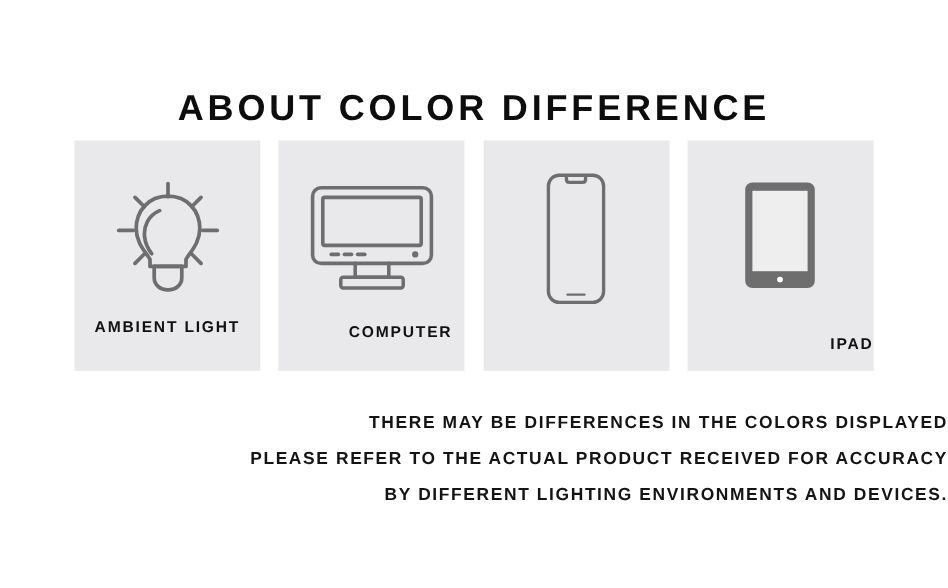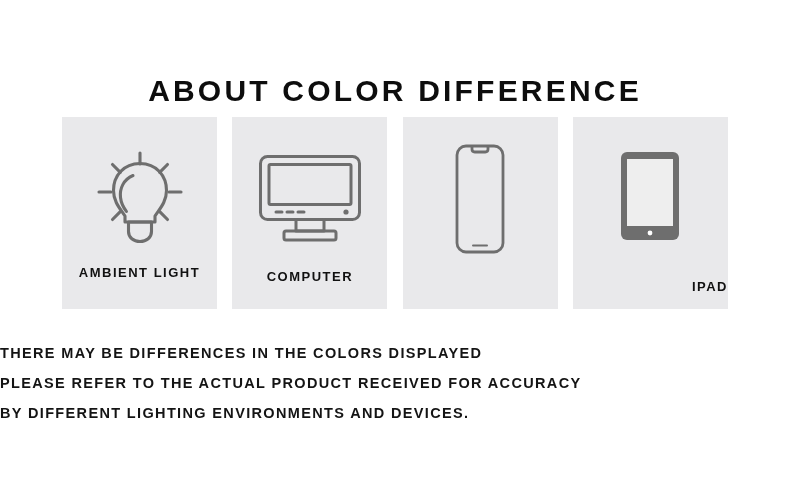--- a/index.html
+++ b/index.html
@@ -66,35 +66,35 @@
     letter-spacing: 1.5px;
     color: #111111;
     white-space: nowrap;
   }
 
   
   .card--ambient .card-icon { top: 26px;  height: 110px; }
   .card--ambient .card-label { top: 148px; }
 
   .card--computer .card-icon { top: 30px;  height: 104px; }
-  .card--computer .card-label { top: 152px; }
+  .card--computer .card-label { top: 152px; padding-left: 24px; }
 
   .card--iphone .card-icon { top: 22px;  height: 120px; }
   .card--iphone .card-label { top: 158px; }
 
   .card--ipad .card-icon { top: 20px;  height: 118px; }
   .card--ipad .card-label { top: 162px; text-align: right; }
 
   
   .note {
     position: absolute;
     top: 338px;
     left: 0;
     width: 790px;
-    text-align: left;
+    text-align: right;
   }
   .note-line {
     font-size: 14.5px;
     font-weight: bold;
     letter-spacing: 1.35px;
     color: #141414;
     line-height: 30px;
     white-space: nowrap;
   }
 </style>

